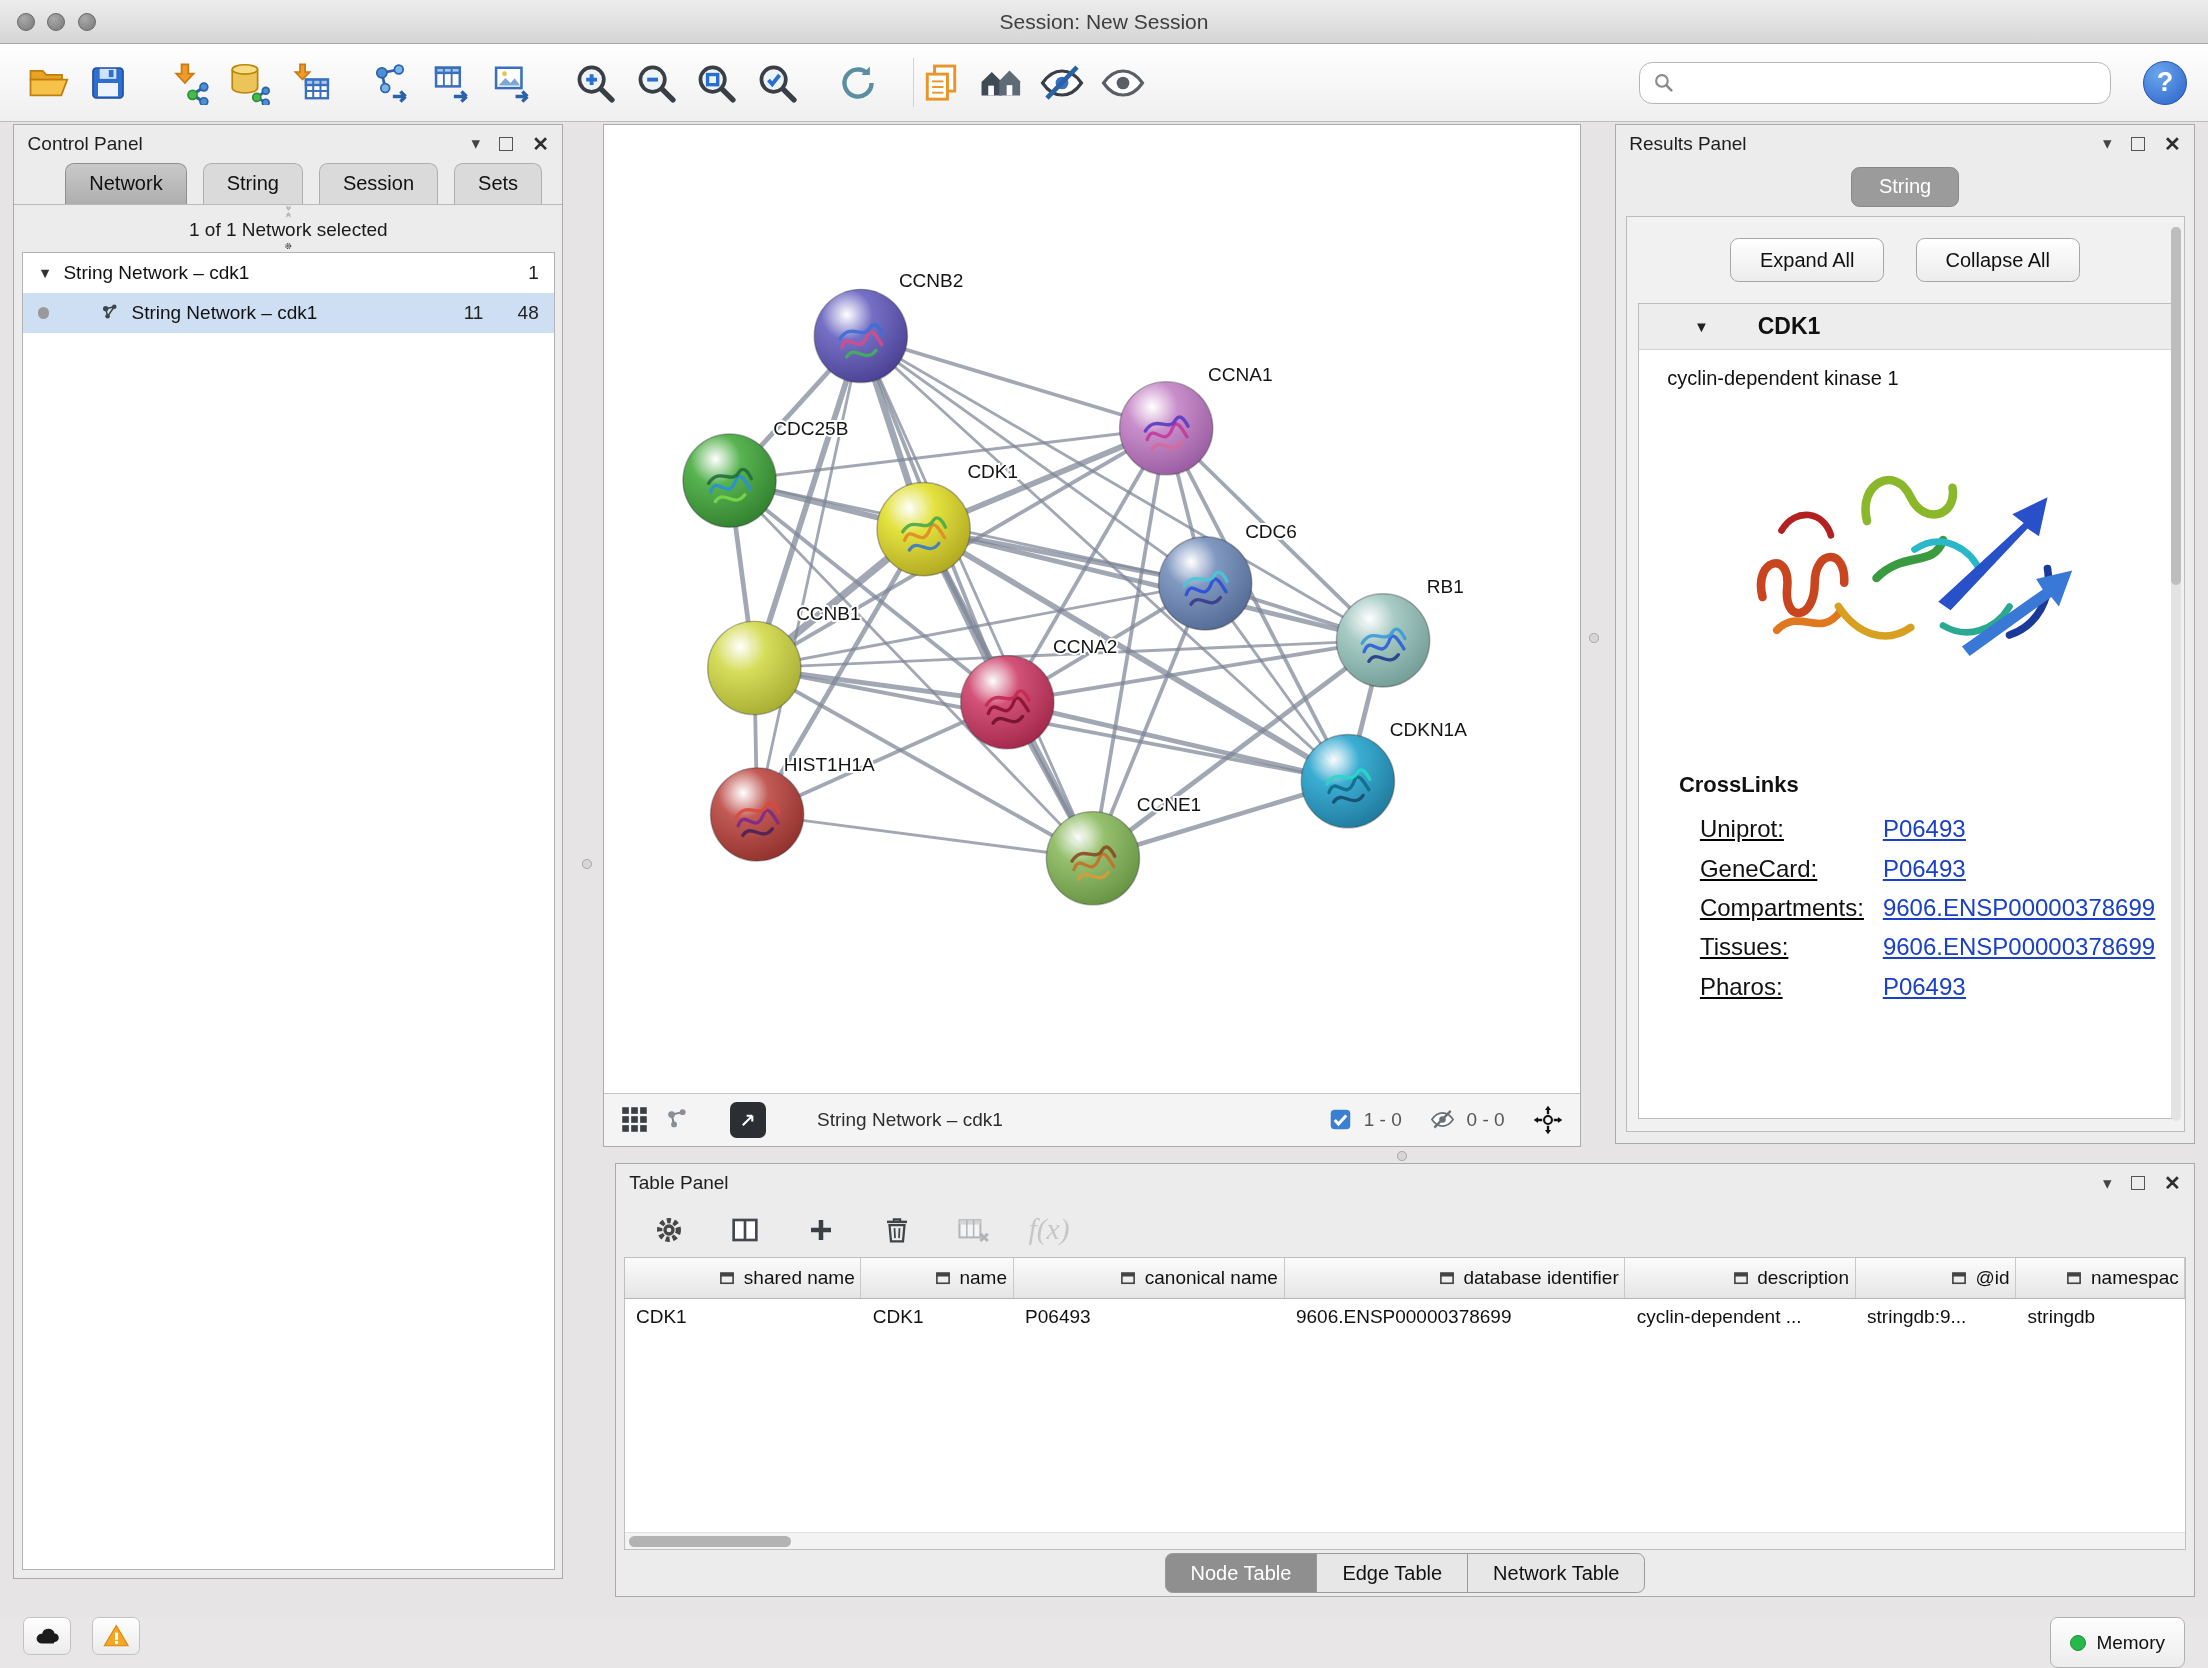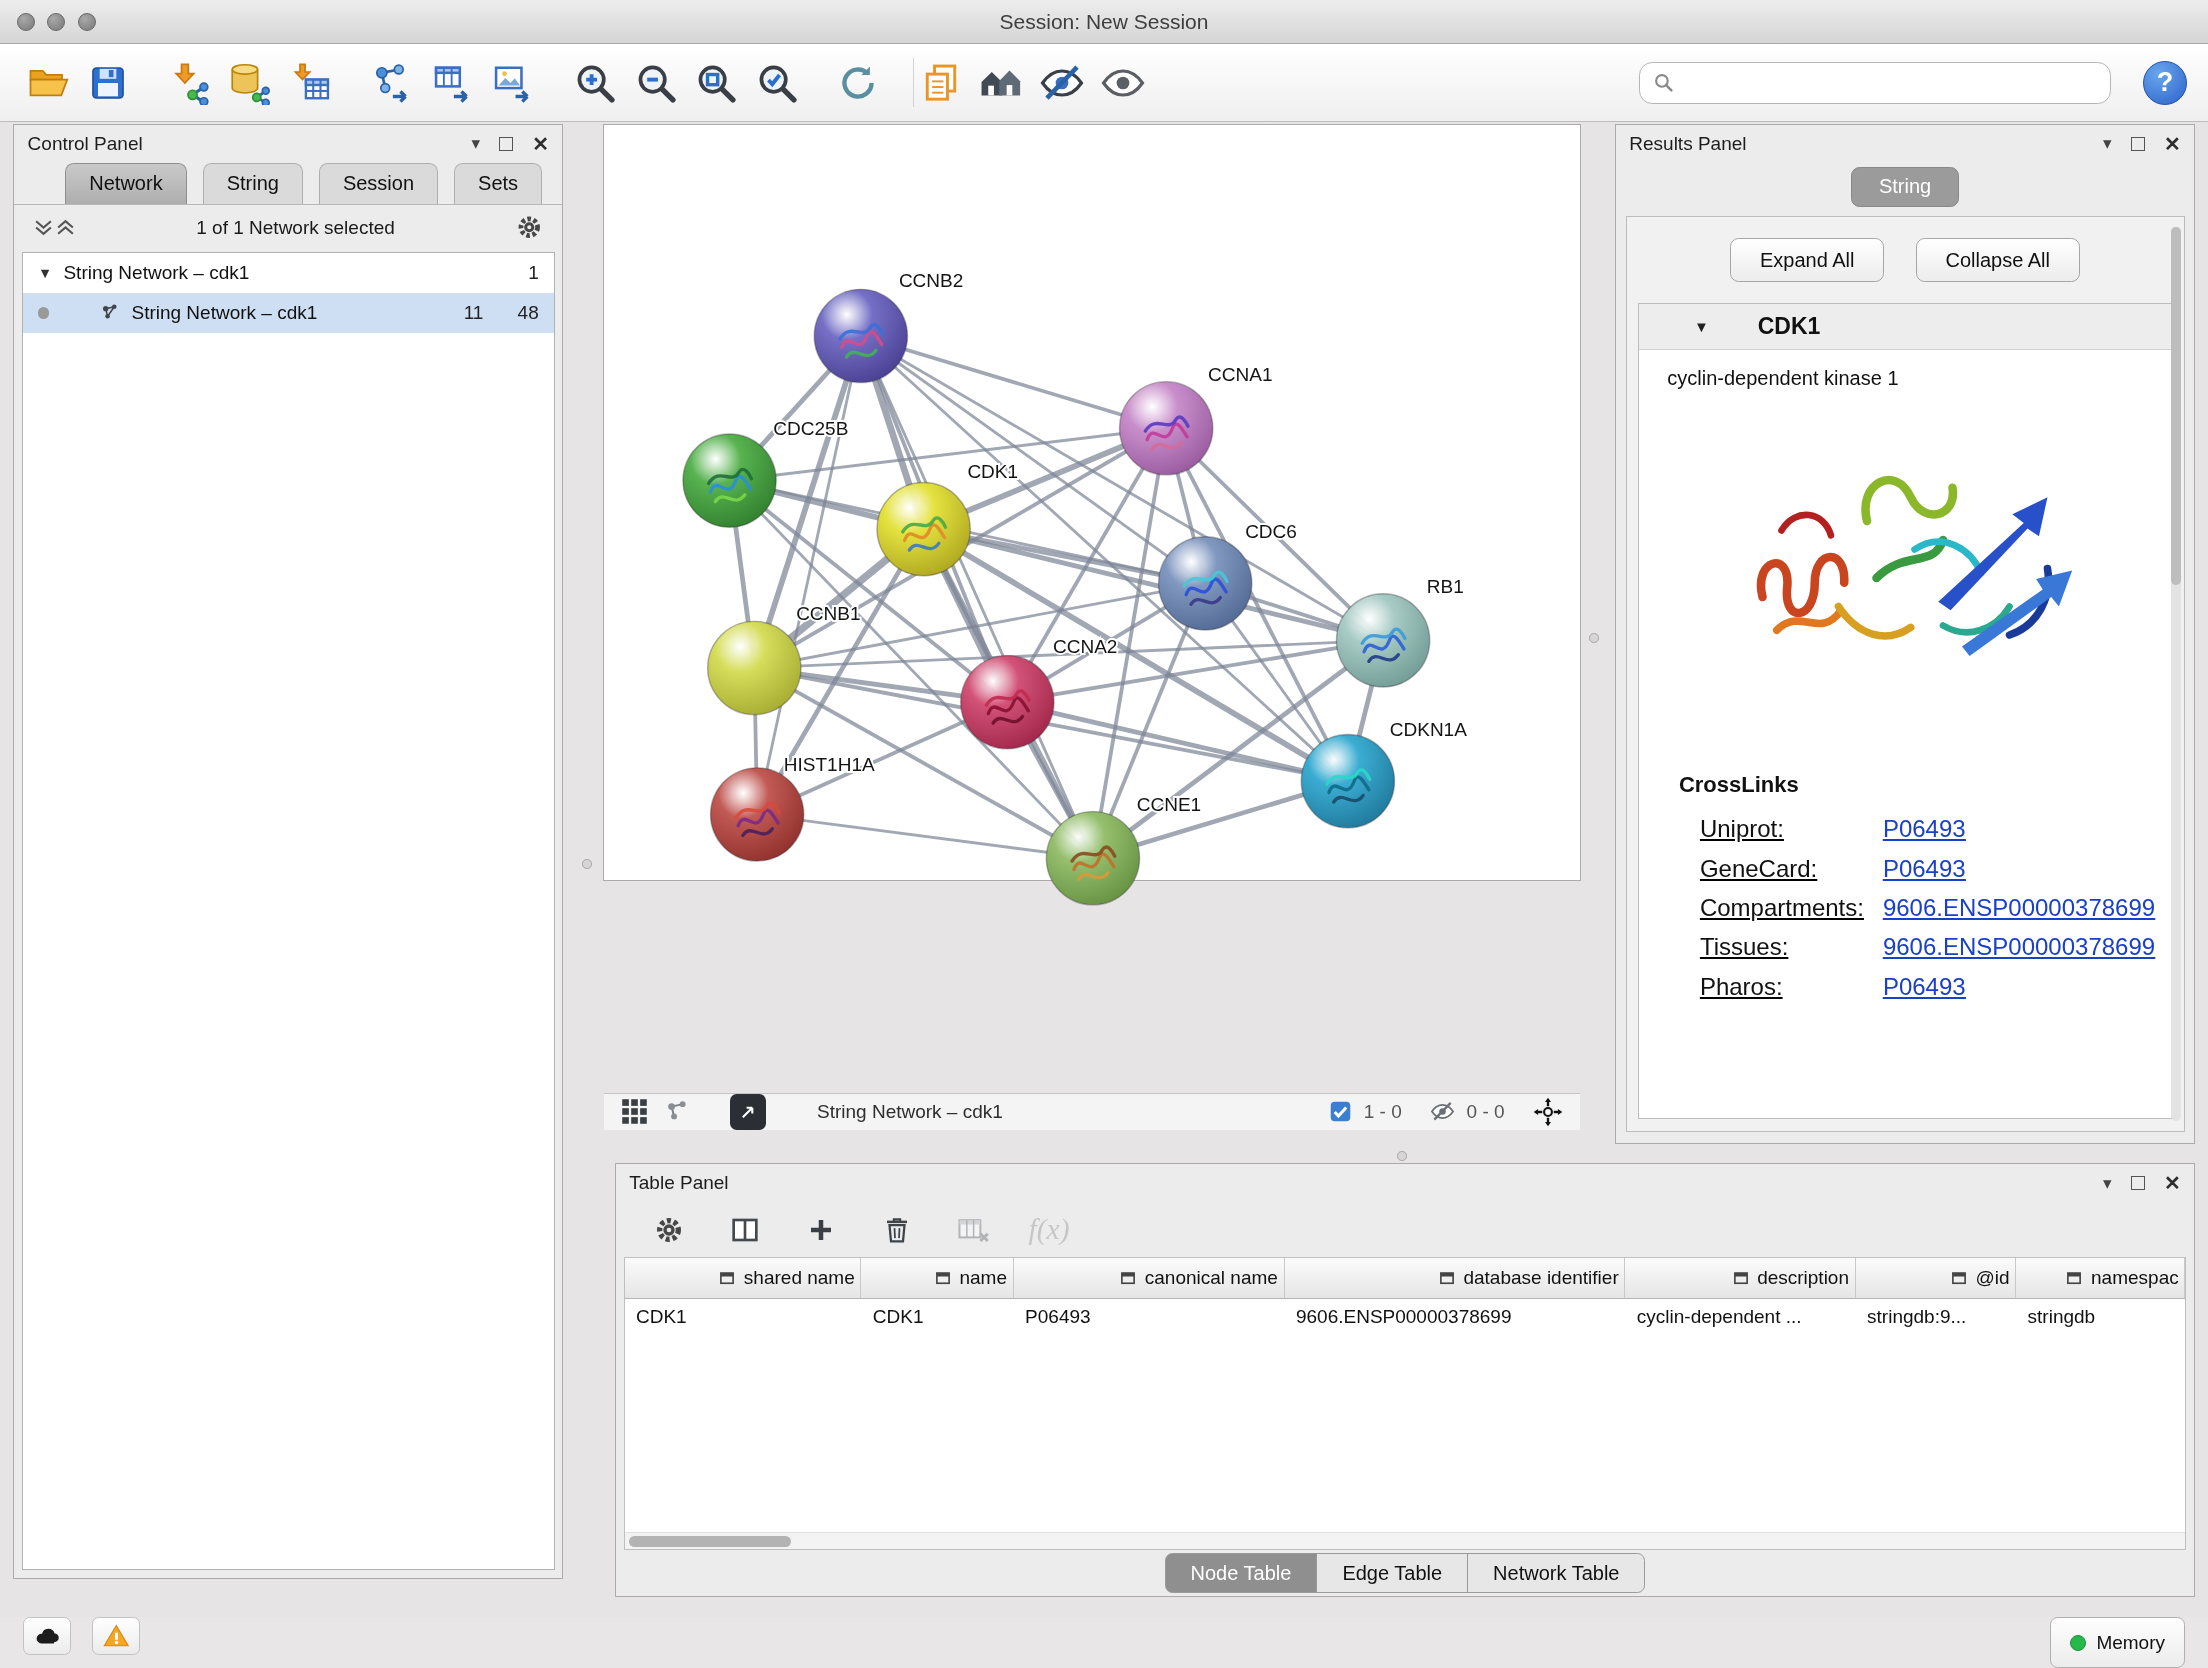--- a/index.html
+++ b/index.html
@@ -45,33 +45,33 @@
   .wi-box { width:14.3px; height:14.3px; border:1.9px solid #555; }
   .wi-close { font-size:20px; font-weight:bold; color:#2e2e2e; line-height:1; }
 
   
   .control-panel { left:13.3px; top:1.9px; width:550px; height:1455px; display:flex; flex-direction:column; }
   .cp-tabs { display:flex; margin:0 7.6px 0 51px; }
   .cp-tab { padding:8.6px 23px; font-size:20px; color:#111; background:#dadada;
     border:1px solid #aeaeae; border-bottom:none; border-radius:8.6px 8.6px 0 0; margin-right:16px; }
   .cp-tab.selected { background:linear-gradient(#c9c9c9,#aeaeae); border-color:#8f8f8f; }
   .cp-selrow { height:46px; display:flex; align-items:center; padding:0 19px; gap:1px;
-    border-top:1px solid #b9b9b9; }
+    border-top:1px solid #b9b9b9;flex-direction:column; }
   .cp-selrow .status { flex:1; text-align:center; font-size:19px; color:#1a1a1a; }
   .cp-tree { flex:1; margin:1.9px 7.6px 7.6px; background:#fff; border:1px solid #b2b2b2; overflow:hidden; }
   .tree-row { height:40px; display:flex; align-items:center; font-size:19px; color:#111; padding:0 15px; gap:11.4px; }
   .tree-row .tri { font-size:14.3px; color:#333; }
   .tree-row.selected { background:#cfdff3; }
   .tree-dot { width:11.4px; height:11.4px; border-radius:50%; background:#9a9a9a; flex:0 0 auto; }
   .tree-indent { width:27px; flex:0 0 auto; }
   .tree-counts { margin-left:auto; display:flex; gap:13.3px; color:#222; }
   .tree-counts span { width:42px; text-align:right; }
 
   
-  .network-area { left:603px; top:1.9px; width:978px; height:757px; background:#fff; display:flex; flex-direction:column; }
+  .network-area { left:603px; top:1.9px; width:978px; height:1023px; background:#fff; display:flex; flex-direction:column; }
   .network-canvas { width:100%; height:968px; flex:0 0 auto; }
   .node-label { font-size:20px; fill:#141414; stroke:#ffffff; stroke-width:4px; paint-order:stroke;
     font-family:"Liberation Sans",sans-serif; }
   .network-toolbar { height:53px; border-top:1px solid #c5c5c5; background:#f4f4f4;
     display:flex; align-items:center; padding:0 17px; gap:15px; font-size:19px; color:#2e2e2e; }
   .nt-title { margin-left:36px; }
   .nt-right { margin-left:auto; display:flex; align-items:center; gap:11.4px; color:#555; }
   .nt-count { margin-right:17px; }
   .openin-btn { width:36px; height:36px; background:#2b2f34; border-radius:6.7px; display:flex;
     align-items:center; justify-content:center; margin-left:25px; }

